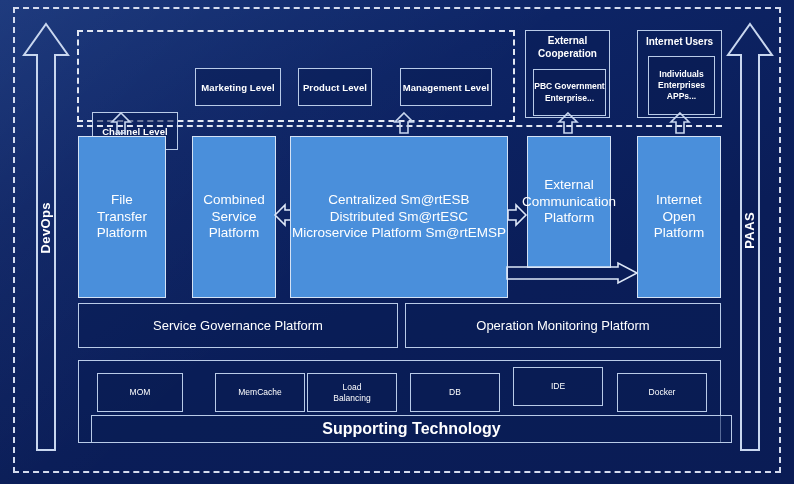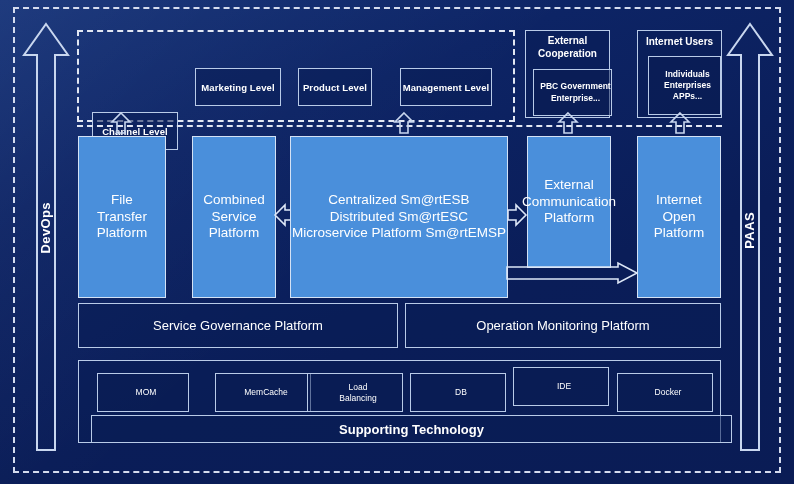--- a/index.html
+++ b/index.html
@@ -34,38 +34,38 @@
   .nav-box{
     border:1.5px solid #b9cbe8;
     background:rgba(10,30,86,0.55);
     display:flex;align-items:center;justify-content:center;
     text-align:center;color:#ffffff;
   }
   .nav-box-inner{
     border:1.5px solid #b9cbe8;
     background:rgba(9,28,82,0.5);
     display:flex;align-items:center;justify-content:center;
-    text-align:left;color:#ffffff;padding-left:6px;
+    text-align:left;color:#ffffff;
   }
 
   
   .blue-box{
     background:#4a8fdb;
     border:1.5px solid #d4e2f5;
     display:flex;align-items:center;justify-content:center;
     text-align:center;color:#ffffff;
     font-size:13.5px;line-height:1.22;
   }
 
   .lvl-label{font-size:9.5px;font-weight:bold;letter-spacing:.1px;}
   .small-label{font-size:8.5px;font-weight:bold;line-height:1.3;}
   .head-label{font-size:10px;font-weight:bold;line-height:1.28;}
   .bar-label{font-size:13px;}
   .supp-label{font-size:8.5px;line-height:1.28;}
-  .supp-title{font-size:13px;font-weight:bold;}
+  .supp-title{font-size:16px;font-weight:bold;}
 
   
   .side-arrow{position:absolute;}
   .side-arrow svg{display:block;}
   .side-arrow .vtext{
     position:absolute;color:#ffffff;font-weight:bold;font-size:13px;
     writing-mode:vertical-rl;transform:rotate(180deg);
     left:50%;margin-left:-8px;
     letter-spacing:.4px;
   }

